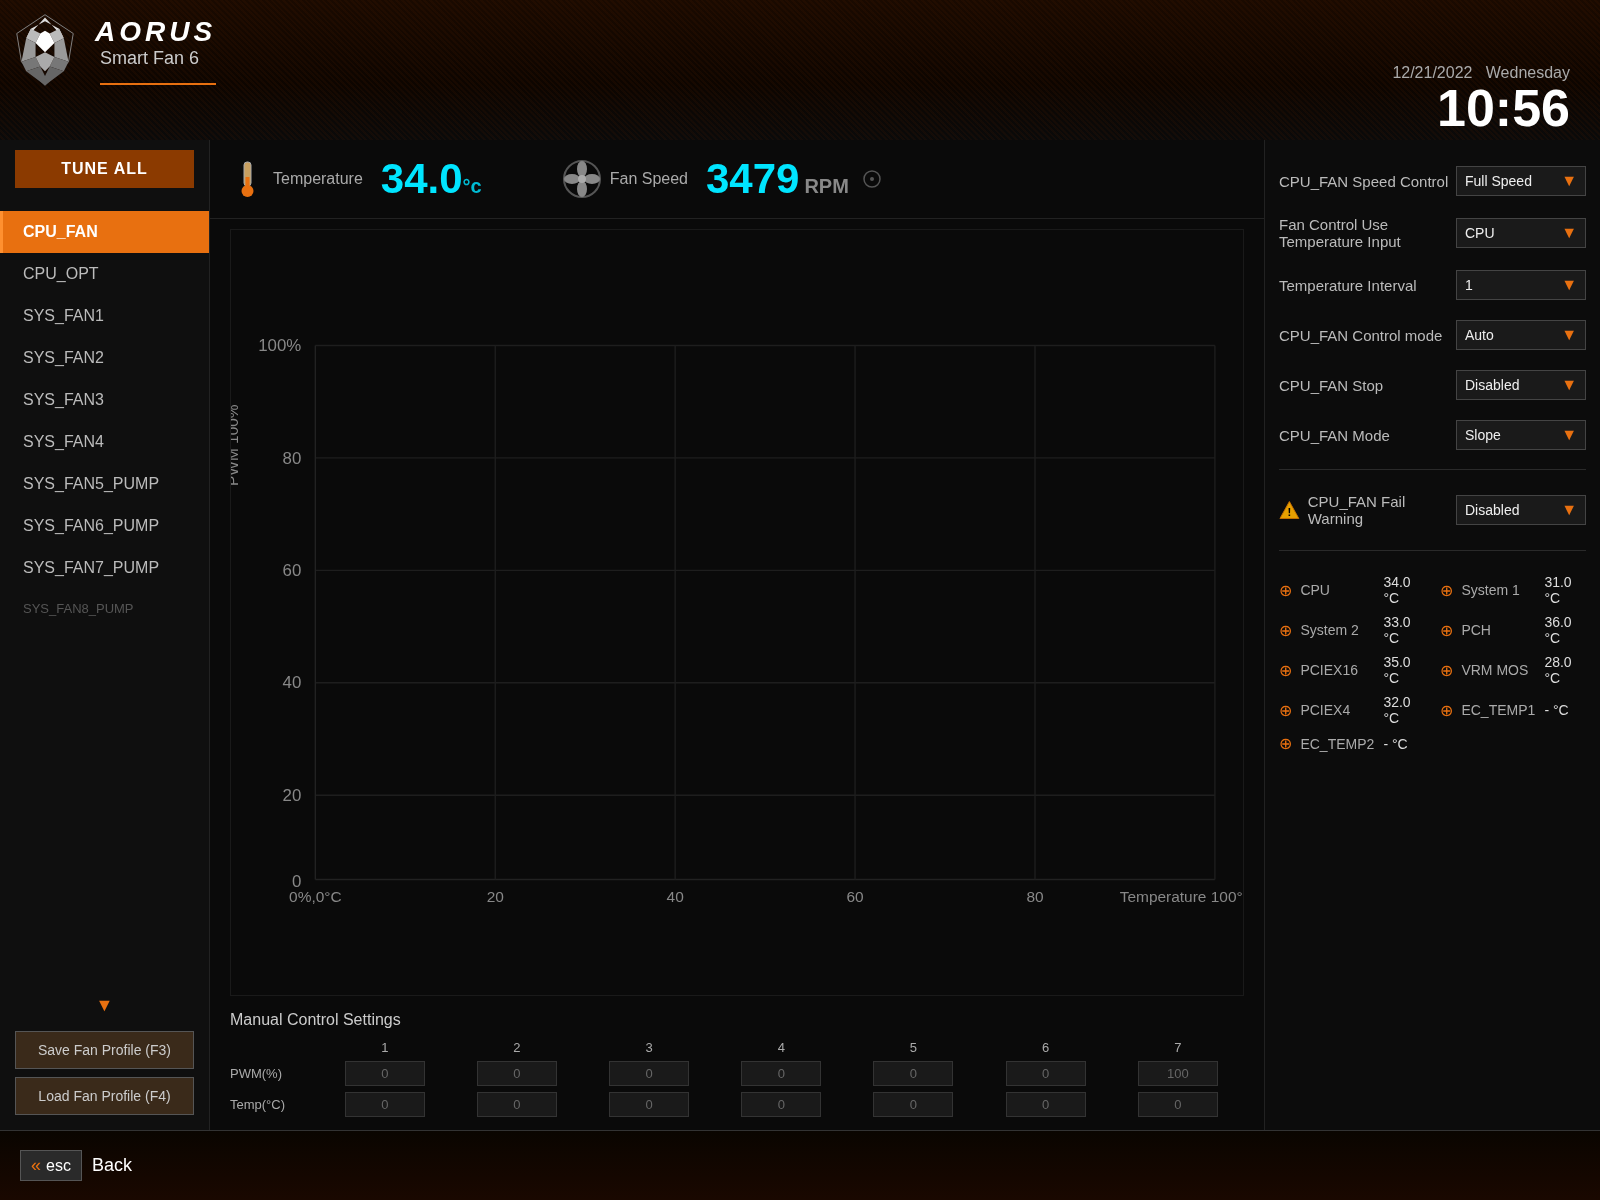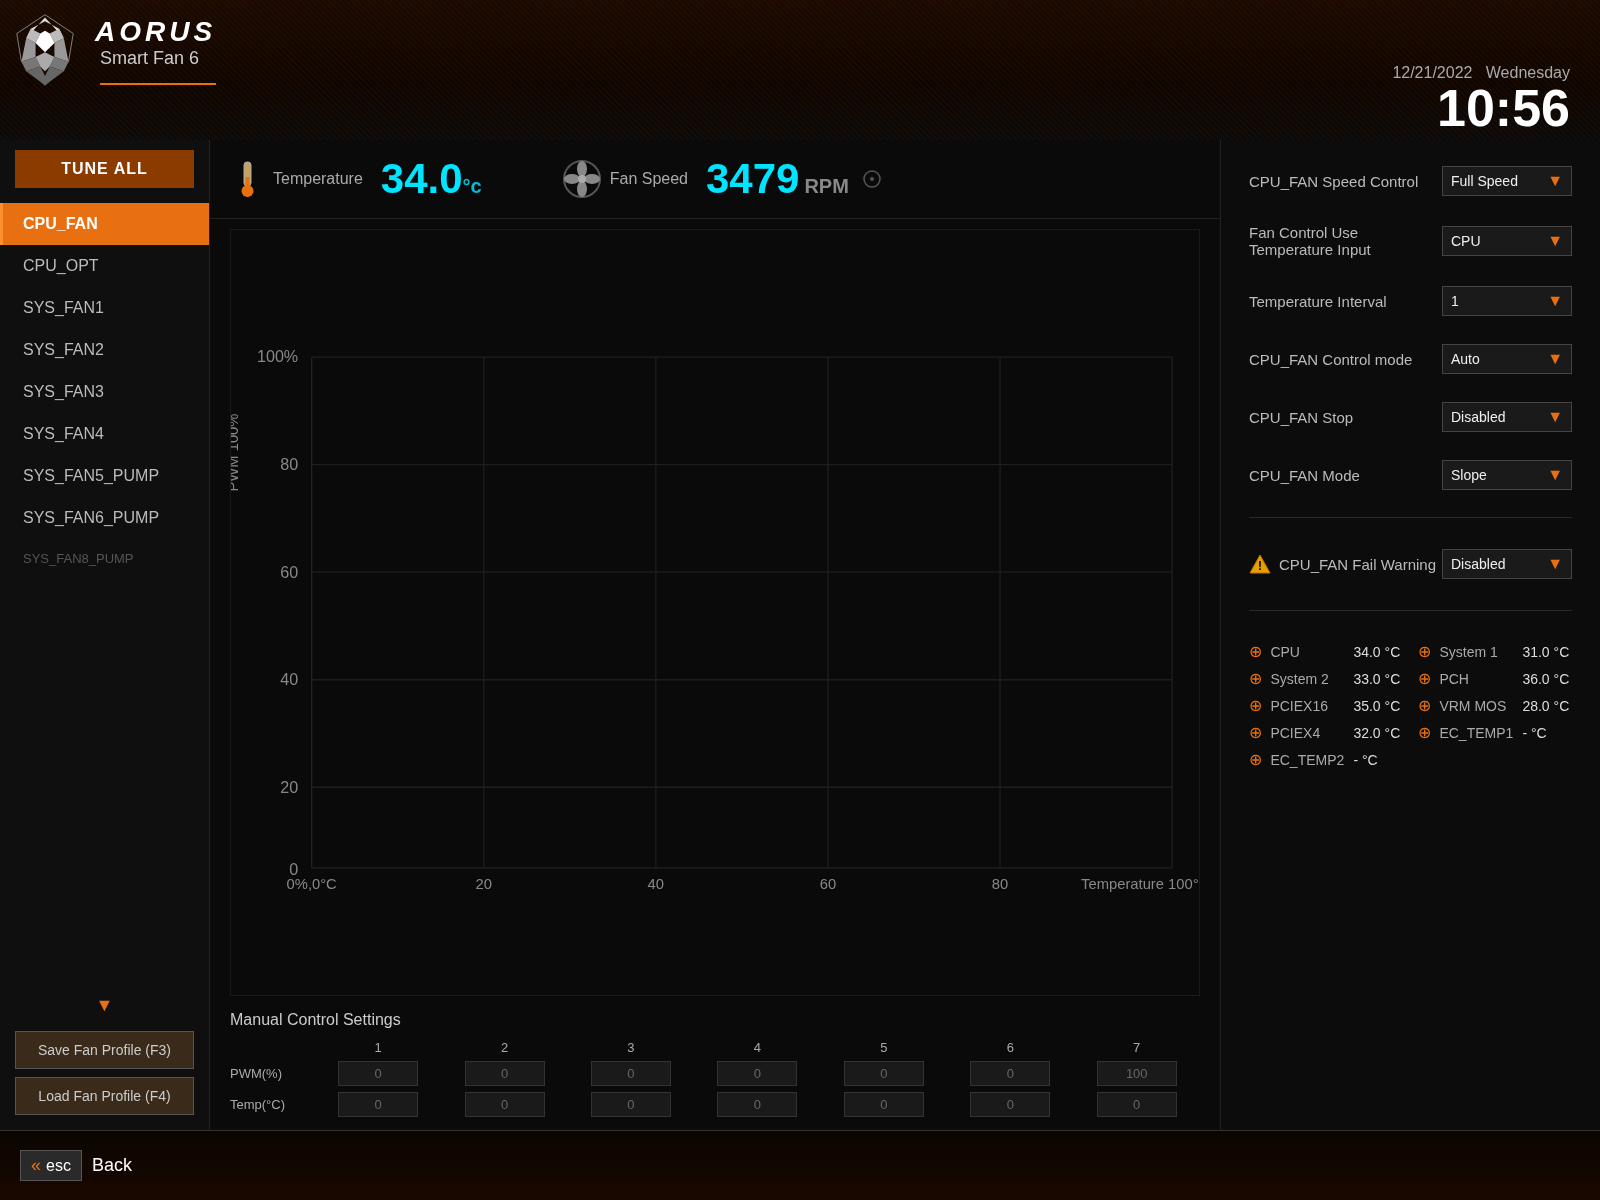--- a/index.html
+++ b/index.html
@@ -108,20 +108,21 @@
       font-weight: bold;
       letter-spacing: 1px;
       cursor: pointer;
       text-align: center;
     }
 
     .fan-list {
       flex: 1;
       overflow: hidden;
       position: relative;
+      margin-top: 8px;
     }
     .fan-item {
       padding: 12px 20px;
       font-size: 16px;
       color: #bbb;
       cursor: pointer;
       border-left: 3px solid transparent;
     }
     .fan-item.active {
       background: #e87010;
@@ -228,27 +229,27 @@
       border: 1px solid #333;
       color: #666;
       font-size: 13px;
       padding: 4px 0;
       width: 80px;
       text-align: center;
     }
 
     
     .right-panel {
-      width: 380px;
+      width: 336px;
       background: #0c0c0c;
       border-left: 1px solid #222;
-      padding: 20px 28px;
+      padding: 20px 14px;
       display: flex;
       flex-direction: column;
-      gap: 16px;
+      gap: 8px;
     }
 
     .setting-row {
       display: flex;
       align-items: center;
       justify-content: space-between;
       padding: 6px 0;
     }
     .setting-label {
       font-size: 15px;
@@ -411,20 +412,21 @@
 
     <div class="fan-list">
       <div class="fan-item active">CPU_FAN</div>
       <div class="fan-item">CPU_OPT</div>
       <div class="fan-item">SYS_FAN1</div>
       <div class="fan-item">SYS_FAN2</div>
       <div class="fan-item">SYS_FAN3</div>
       <div class="fan-item">SYS_FAN4</div>
       <div class="fan-item">SYS_FAN5_PUMP</div>
       <div class="fan-item">SYS_FAN6_PUMP</div>
+      <div class="fan-item">SYS_FAN7_PUMP</div>
       <div class="fan-item" style="color:#555;font-size:13px;">SYS_FAN8_PUMP</div>
     </div>
 
     <div class="scroll-arrow">▼</div>
 
     <div class="profile-buttons">
       <button class="profile-btn">Save Fan Profile (F3)</button>
       <button class="profile-btn">Load Fan Profile (F4)</button>
     </div>
   </div>

